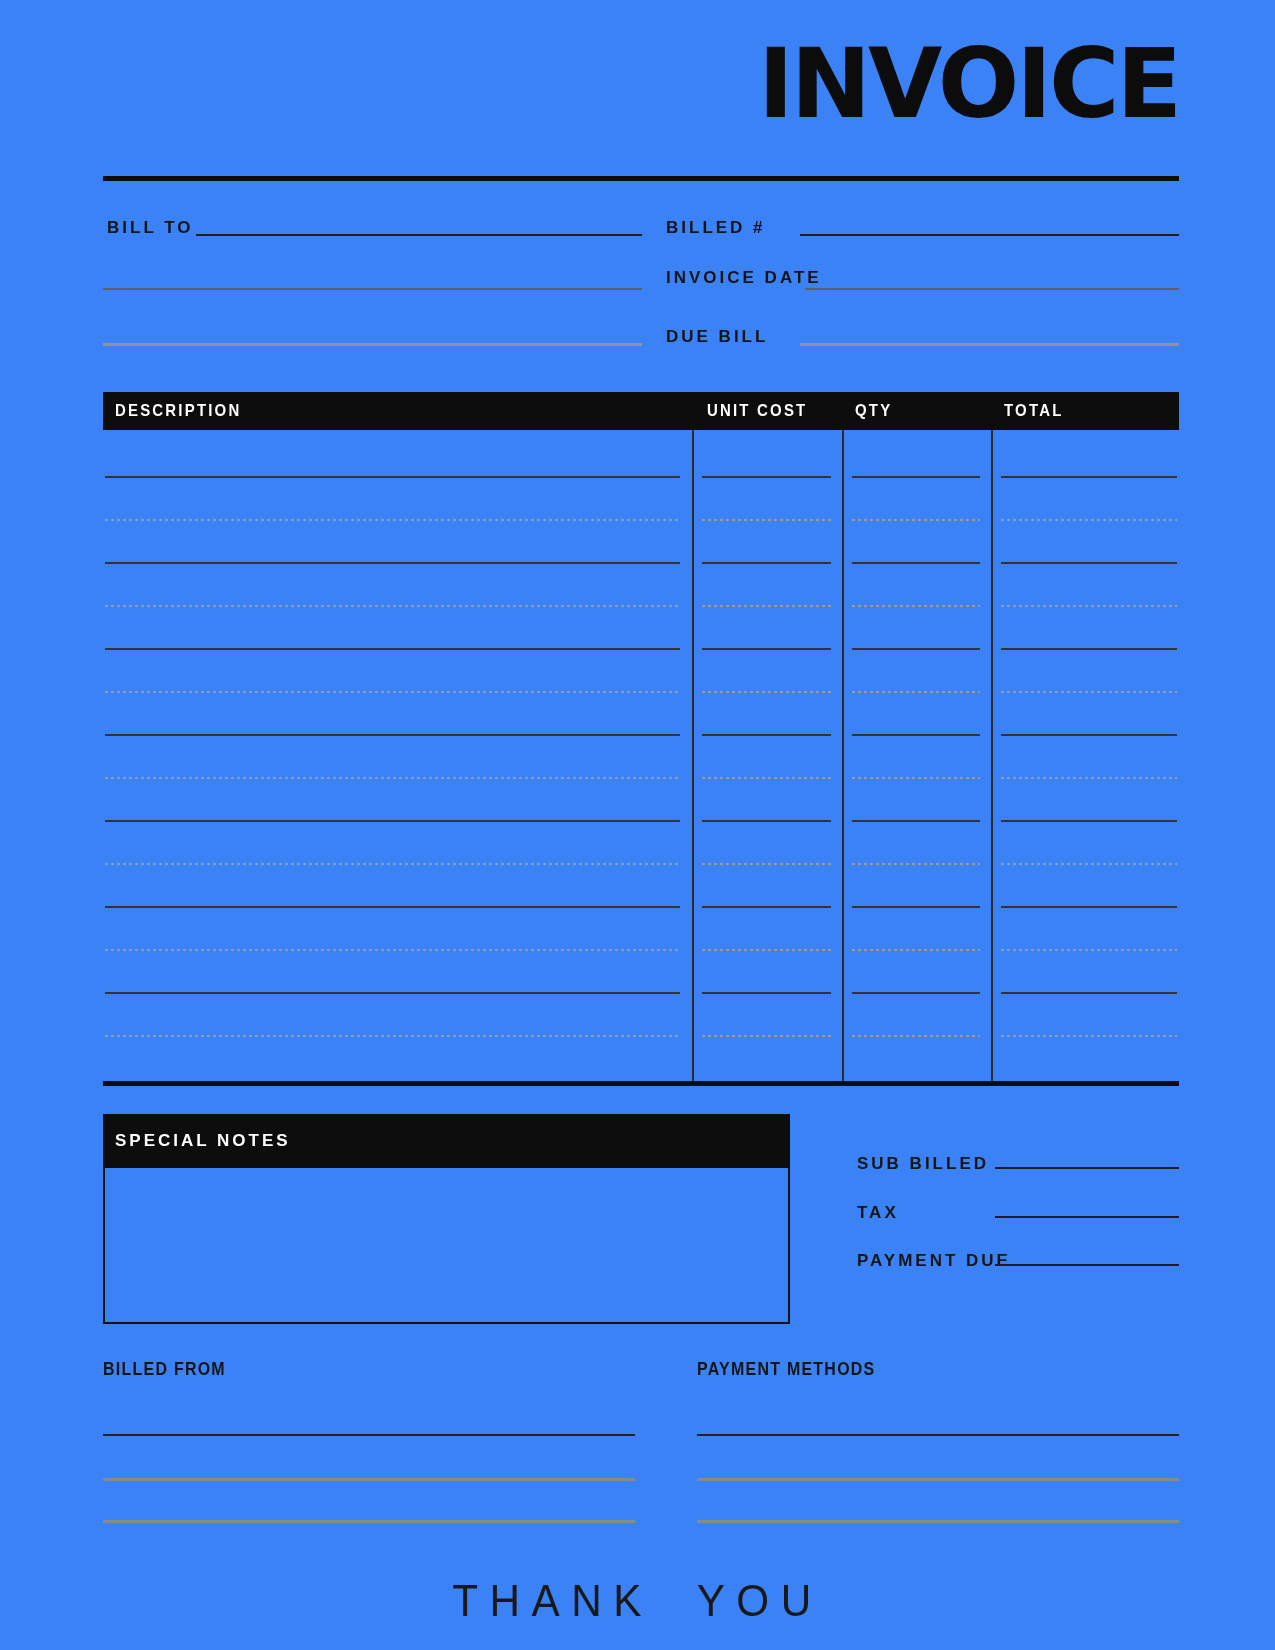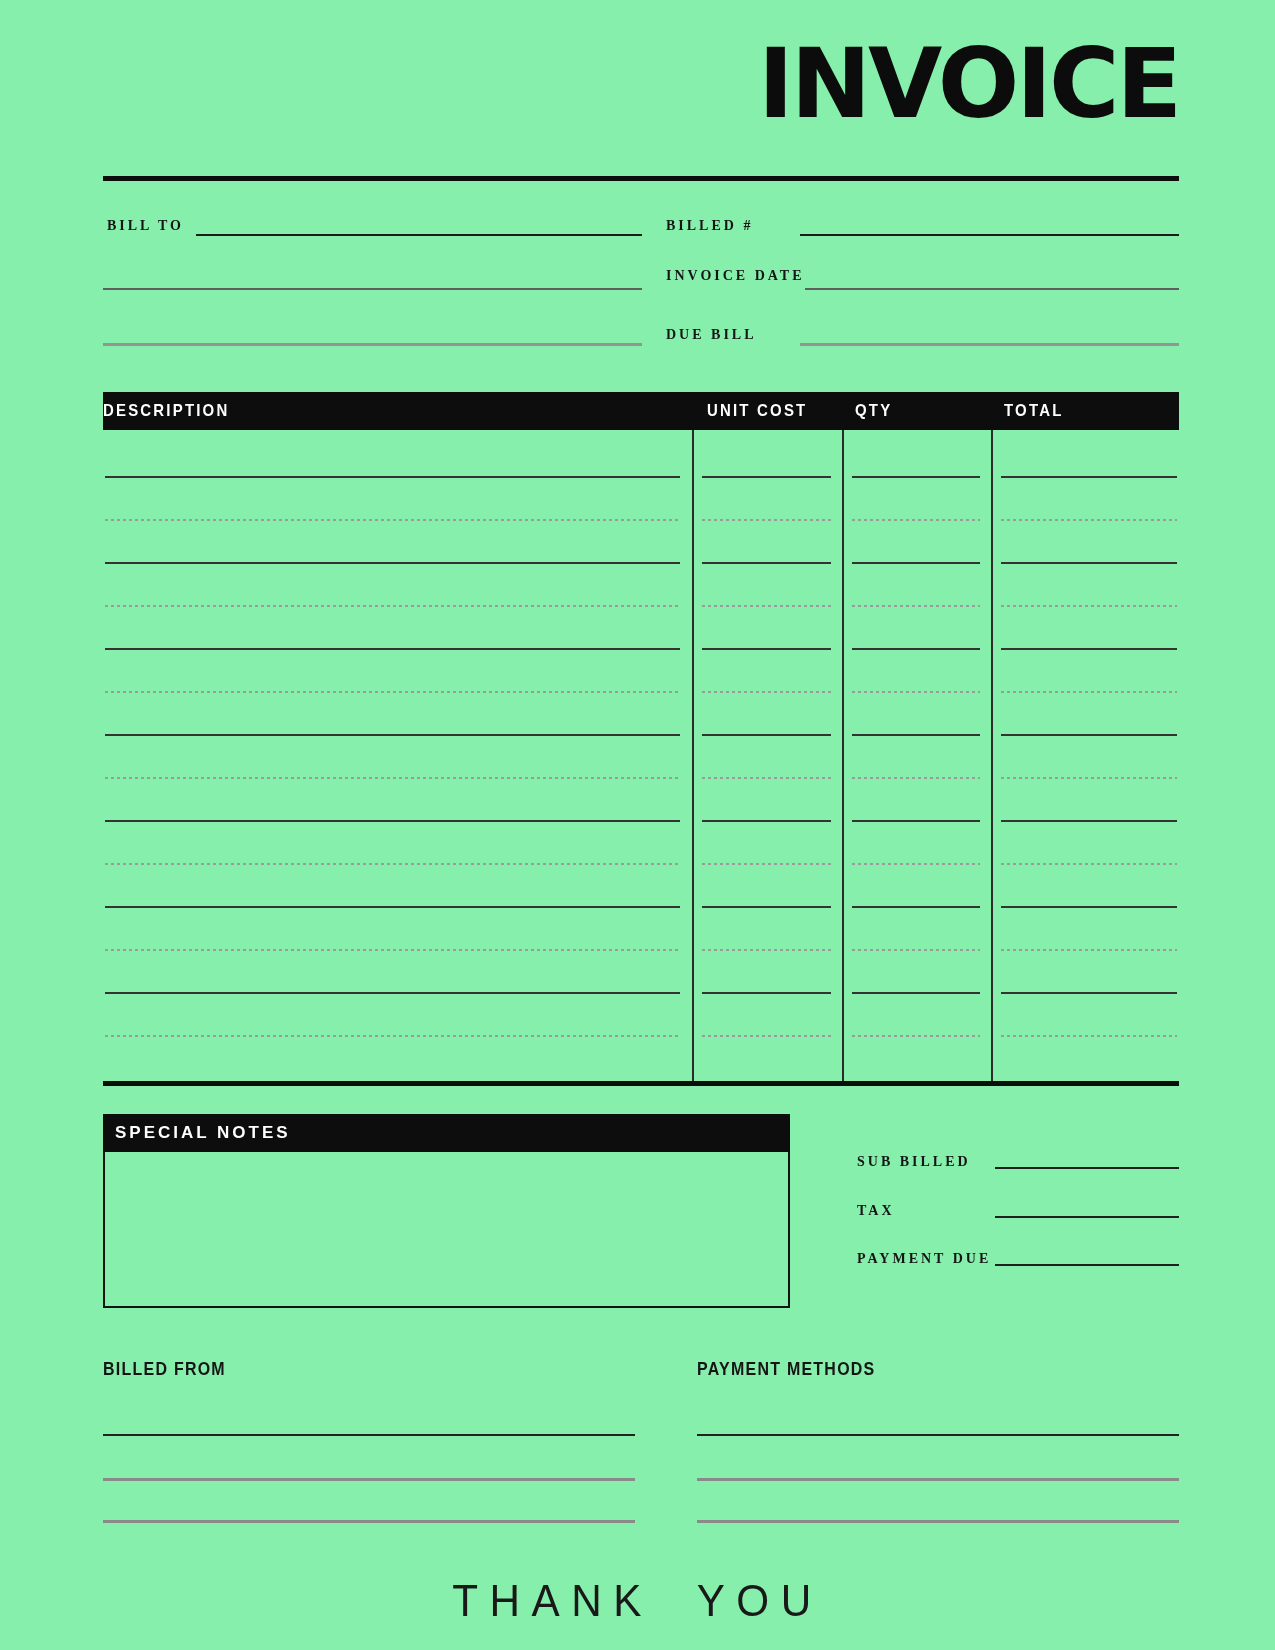--- a/index.html
+++ b/index.html
@@ -1,49 +1,49 @@
 <!DOCTYPE html>
 <html><head>
 <meta charset="utf-8">
 <style>
   html,body{margin:0;padding:0;background:#ffffff;}
   .page{
     position:relative;
     width:1275px;height:1650px;
-    background:#86efac;
+    background:#3b82f6;
     font-family:"Liberation Sans", sans-serif;
     color:#111;
     overflow:hidden;
   }
   
   .doc-title{
     position:absolute; right:96px; top:36px;
     font-family:"DejaVu Sans", sans-serif;
     font-weight:900; font-size:96px; line-height:1;
     letter-spacing:-3px; color:#0c0c0c; white-space:nowrap;
   }
   .rule-top{position:absolute; left:103px; top:176px; width:1076px; height:5px; background:#0d0d0d;}
 
   
   .lbl{
-    position:absolute; font-weight:bold; font-size:14px;
-    letter-spacing:3px; color:#151515; white-space:nowrap;font-family:Liberation Serif, serif;
+    position:absolute; font-weight:bold; font-size:17px;
+    letter-spacing:3px; color:#151515; white-space:nowrap;
   }
   .fill-line{position:absolute; height:2px; background:#1c1c1c;}
   .fill-line.g1{background:#5f5f5f;}
   .fill-line.g2{background:#949494; height:3px;}
 
   
   .thead{
     position:absolute; left:103px; top:392px; width:1076px; height:38px;
     background:#0d0d0d; display:flex; align-items:center; color:#fff;
   }
   .thead .hcell{font-weight:bold; font-size:17px; letter-spacing:2.5px; white-space:nowrap;}
   .thead .hcell span{display:inline-block; transform:scaleX(.88); transform-origin:left center;}
-  .hc-description{width:590px; box-sizing:border-box;}
+  .hc-description{width:590px; padding-left:12px; box-sizing:border-box;}
   .hc-unit-cost{width:150px; padding-left:14px; box-sizing:border-box;}
   .hc-qty{width:149px; padding-left:12px; box-sizing:border-box;}
   .hc-total{width:187px; padding-left:12px; box-sizing:border-box;}
 
   .tbody{position:absolute; left:103px; top:430px; width:1076px; height:651px;}
   .vdiv{position:absolute; top:0; height:651px; width:2px; background:#2b2b2b;}
   .trow{display:flex; height:43px; align-items:flex-end;}
   .trow.first{height:48px;}
   .trow.filler{height:44px;}
   .tcell{display:flex; align-items:flex-end;}
@@ -56,21 +56,21 @@
   .c-total .cline{margin:0 2px 0 9px;}
   .trow.solid .cline{background:#333333;}
   .trow.dash .cline{
     background-image:repeating-linear-gradient(90deg,#9b9b9b 0 3px,transparent 3px 6px);
   }
   .rule-table-bottom{position:absolute; left:103px; top:1081px; width:1076px; height:5px; background:#0d0d0d;}
 
   
   .notes{position:absolute; left:103px; top:1114px; width:687px;}
   .notes-bar{
-    height:38px; background:#0d0d0d; color:#fff; display:flex; align-items:center;
+    height:54px; background:#0d0d0d; color:#fff; display:flex; align-items:center;
     font-weight:bold; font-size:17px; letter-spacing:3px; padding-left:12px;
   }
   .notes-body{height:154px; border:2px solid #141414; border-top:none;}
 
   
   .tot-line{position:absolute; left:995px; width:184px; height:2px; background:#1f1f1f;}
 
   
   .foot-lbl{
     position:absolute; font-weight:bold; font-size:19px; letter-spacing:1.5px;

